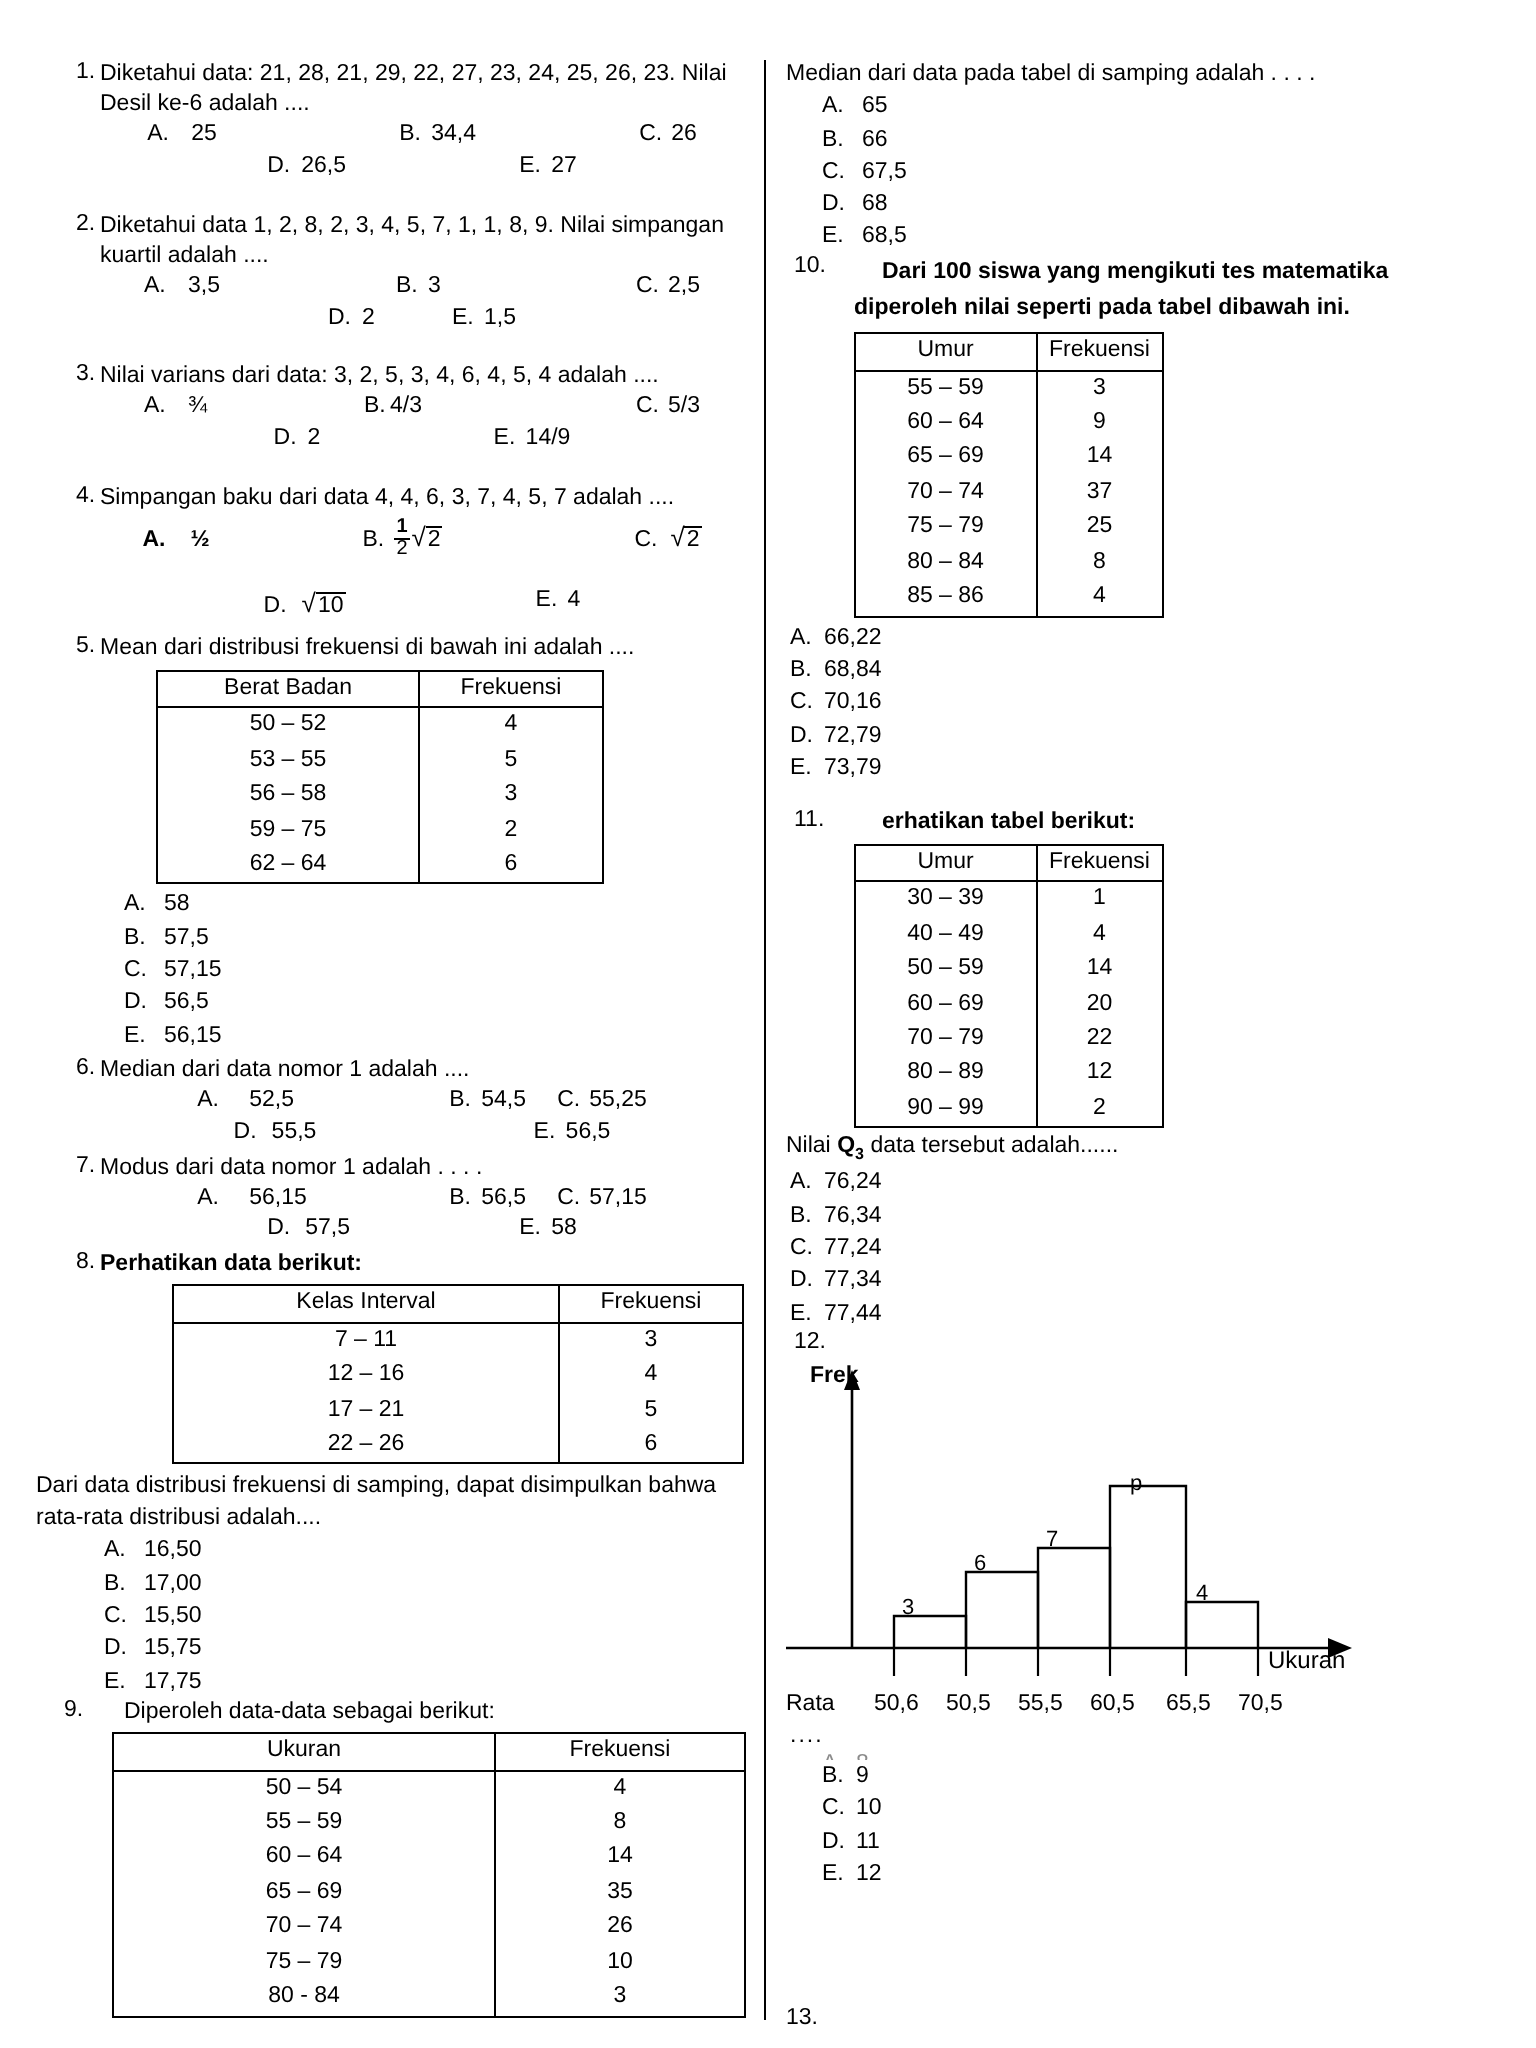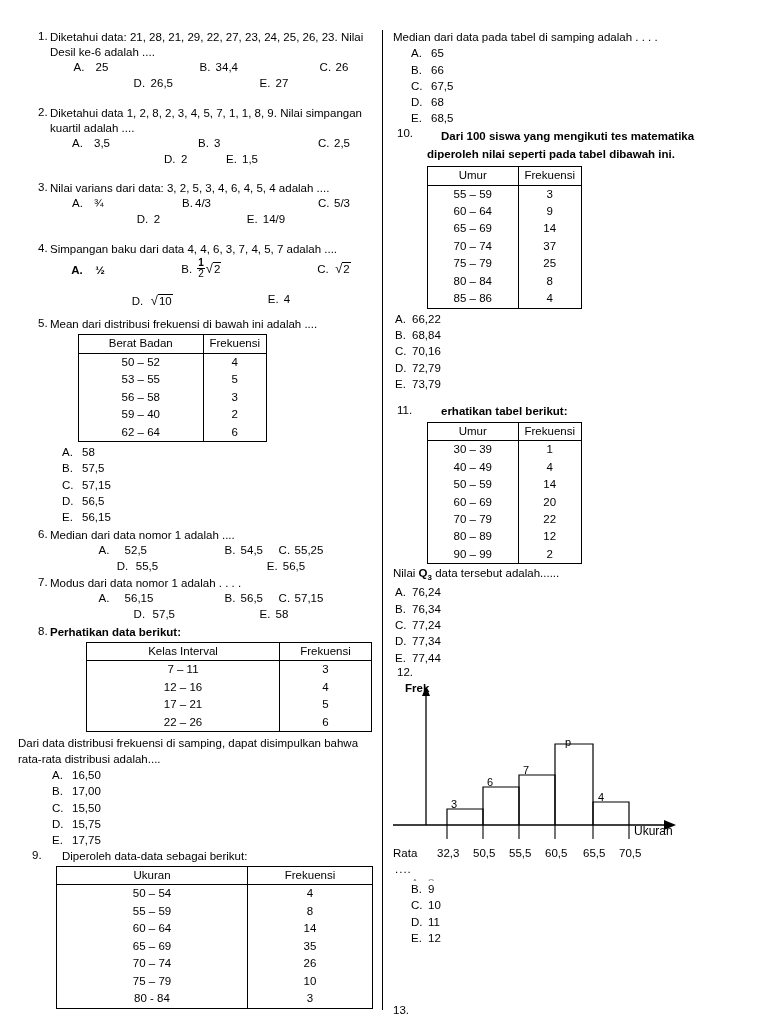--- a/index.html
+++ b/index.html
@@ -100,21 +100,21 @@
   table.freq thead th {
     border-bottom: 1px solid #000;
   }
   table.freq tbody tr td { border-top: none; border-bottom: none; }
 
   .tbl-wrap-5 { padding-left: 28px; }
   .tbl-wrap-8 { padding-left: 36px; }
   .tbl-wrap-9 { padding-left: 28px; }
   .tbl-wrap-r { padding-left: 34px; }
 
-  table.t5 { width: 189px; }
+  table.t5 { width: 224px; }
   table.t5 .c1 { width: 118px; }
   table.t8 { width: 286px; }
   table.t8 .c1 { width: 180px; }
   table.t9 { width: 317px; }
   table.t9 .c1 { width: 178px; }
   table.tr10 { width: 155px; }
   table.tr10 .c1 { width: 86px; }
   table.tr11 { width: 155px; }
   table.tr11 .c1 { width: 86px; }
 
@@ -256,21 +256,21 @@
                   </tr>
                 <tr>
                     <td>53 – 55</td>
                     <td>5</td>
                   </tr>
                 <tr>
                     <td>56 – 58</td>
                     <td>3</td>
                   </tr>
                 <tr>
-                    <td>59 – 40</td>
+                    <td>59 – 75</td>
                     <td>2</td>
                   </tr>
                 <tr>
                     <td>62 – 64</td>
                     <td>6</td>
                   </tr>
               </tbody>
             </table>
           </div>
           <div class="opts-stack">
@@ -660,21 +660,21 @@
           </g>
 
           <text x="12" y="12" font-family="Liberation Sans, sans-serif" font-size="11.5" font-weight="bold" fill="#000">Frek</text>
           <text x="241" y="155" font-family="Liberation Sans, sans-serif" font-size="12" fill="#000">Ukuran</text>
         </svg>
       </div>
 
       <div class="rata-line" style="margin-top:-18px">
         <span class="lbl">Rata</span>
         <span style="display:inline-block;width:340px;position:relative;height:16px">
-          <span style="position:absolute;left:4px;top:0">32,3</span>
+          <span style="position:absolute;left:4px;top:0">50,6</span>
           <span style="position:absolute;left:40px;top:0">50,5</span>
           <span style="position:absolute;left:76px;top:0">55,5</span>
           <span style="position:absolute;left:112px;top:0">60,5</span>
           <span style="position:absolute;left:150px;top:0">65,5</span>
           <span style="position:absolute;left:186px;top:0">70,5</span>
         </span>
       </div>
 
       <div class="dots">....</div>
 

